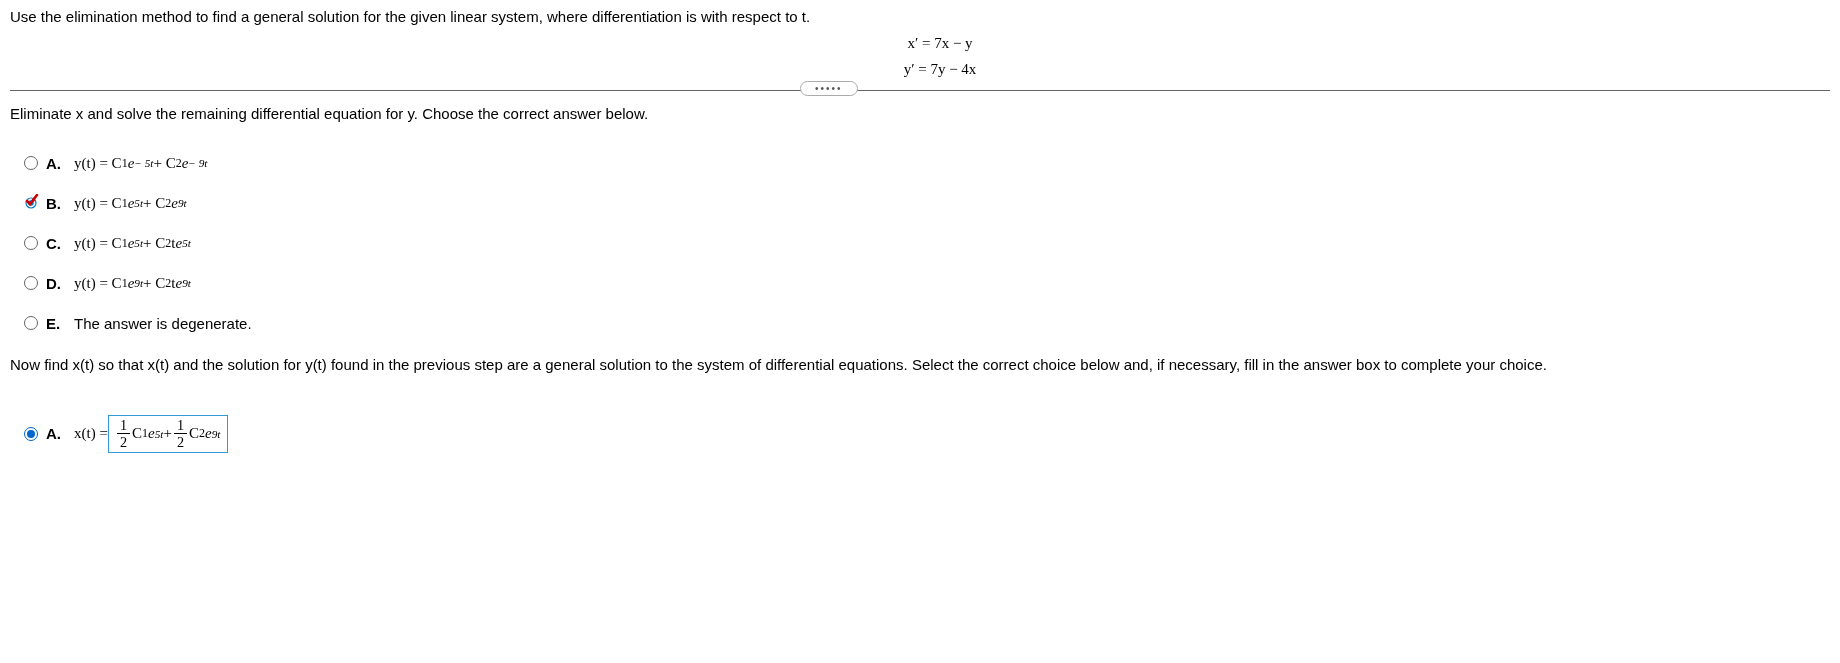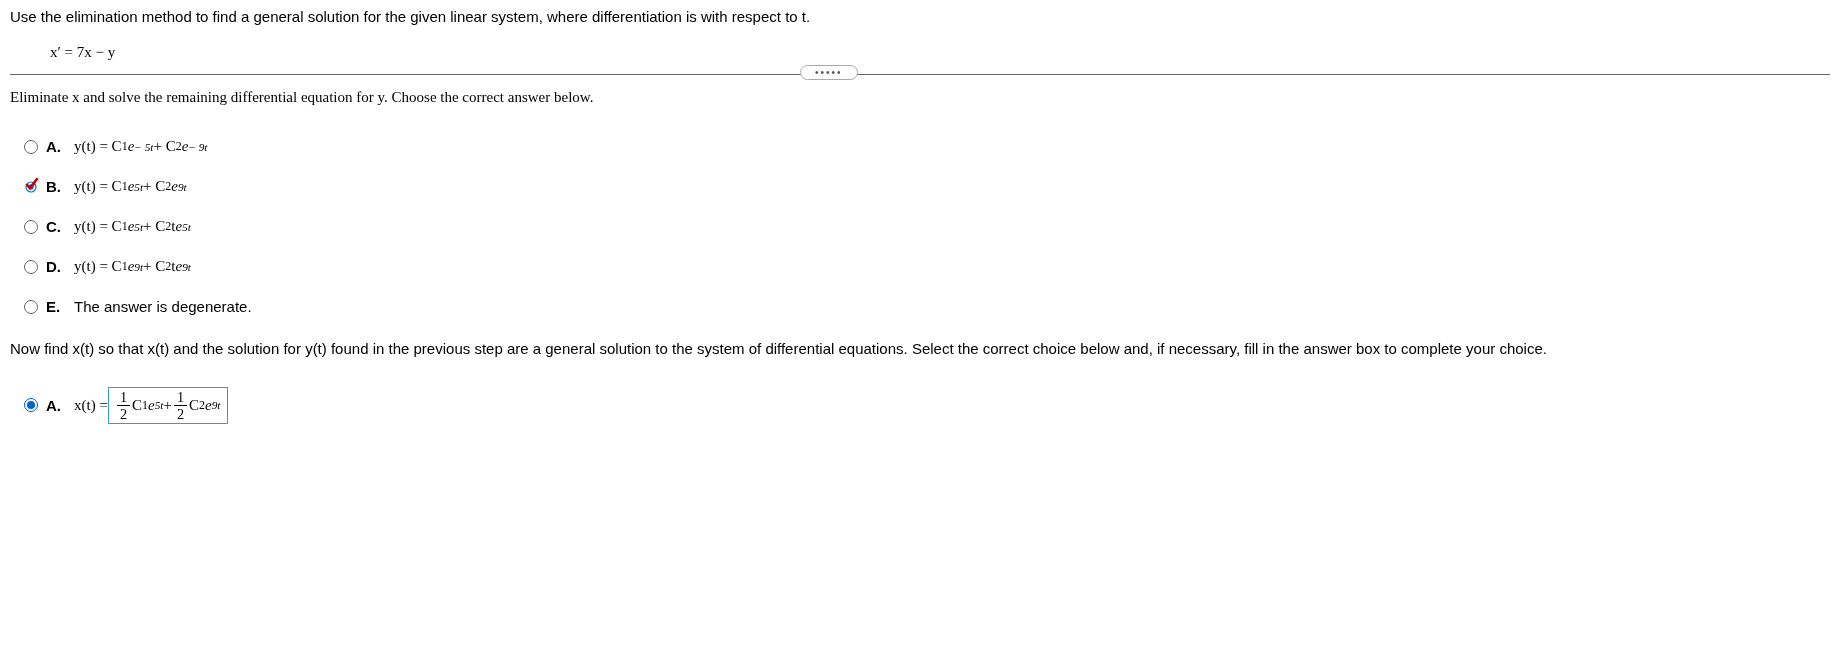--- a/index.html
+++ b/index.html
@@ -9,26 +9,27 @@
     }
     body {
       font-family: Arial, sans-serif;
       font-size: 15px;
       color: #000;
       padding: 8px 10px;
       background: #fff;
       width: 1840px;
     }
     .question-header {
-      margin-bottom: 15px;
+      margin-bottom: 6px;
     }
     .equations {
       margin-left: 40px;
       margin-bottom: 8px;
       line-height: 1.7;
+      text-align: center;
     }
     .hr-container {
       position: relative;
       margin-bottom: 14px;
     }
     .hr-line {
       border: none;
       border-top: 1px solid #666;
     }
     .dots-badge {
@@ -38,21 +39,20 @@
       background: #fff;
       border: 1px solid #aaa;
       border-radius: 10px;
       padding: 1px 14px;
       font-size: 10px;
       letter-spacing: 2px;
       color: #555;
     }
     .instruction {
       margin-bottom: 28px;
-      font-family: Liberation Serif, serif;
     }
     .choices {
       margin-left: 14px;
     }
     .choice-row {
       display: flex;
       align-items: center;
       margin-bottom: 14px;
       min-height: 26px;
     }
@@ -101,21 +101,21 @@
     }
     sup {
       font-size: 0.75em;
       font-style: italic;
     }
     sub {
       font-size: 0.8em;
     }
     .part2-instruction {
       margin-top: 18px;
-      margin-bottom: 28px;
+      margin-bottom: 40px;
       line-height: 1.4;
     }
     .answer-box {
       border: 1px solid #3399dd;
       padding: 2px 6px;
       display: inline-flex;
       align-items: center;
     }
     .frac {
       display: inline-flex;
@@ -134,20 +134,21 @@
       padding: 1px 3px 0;
     }
   </style>
 </head>
 <body>
 
 <div class="question-header">Use the elimination method to find a general solution for the given linear system, where differentiation is with respect to t.</div>
 
 <div class="equations">
   <div class="math">x′  =  7x − y</div>
+  <div class="math">y′  =  7y − 4x</div>
 </div>
 
 <div class="hr-container">
   <hr class="hr-line">
   <span class="dots-badge">•••••</span>
 </div>
 
 <div class="instruction">Eliminate x and solve the remaining differential equation for y. Choose the correct answer below.</div>
 
 <div class="choices">

